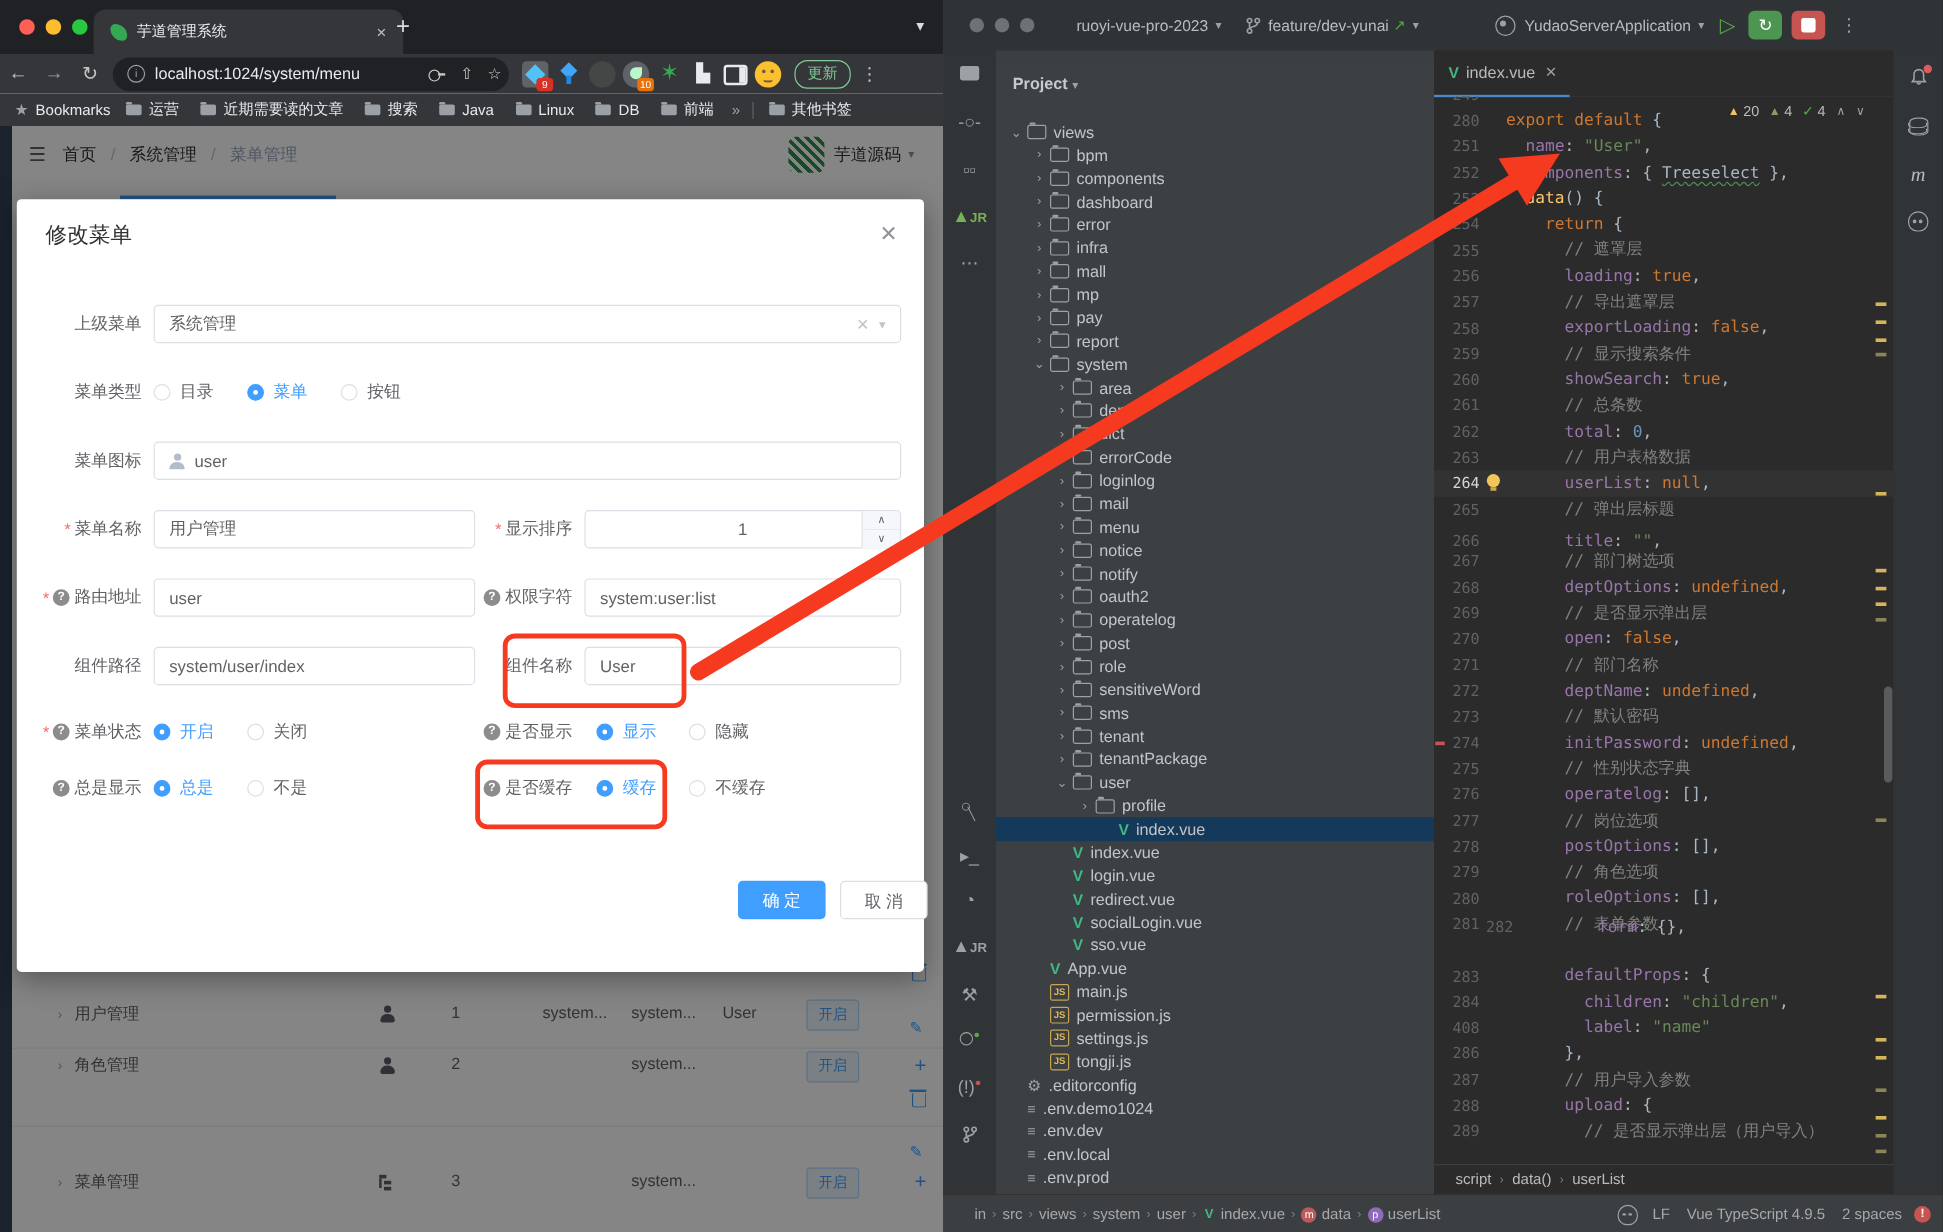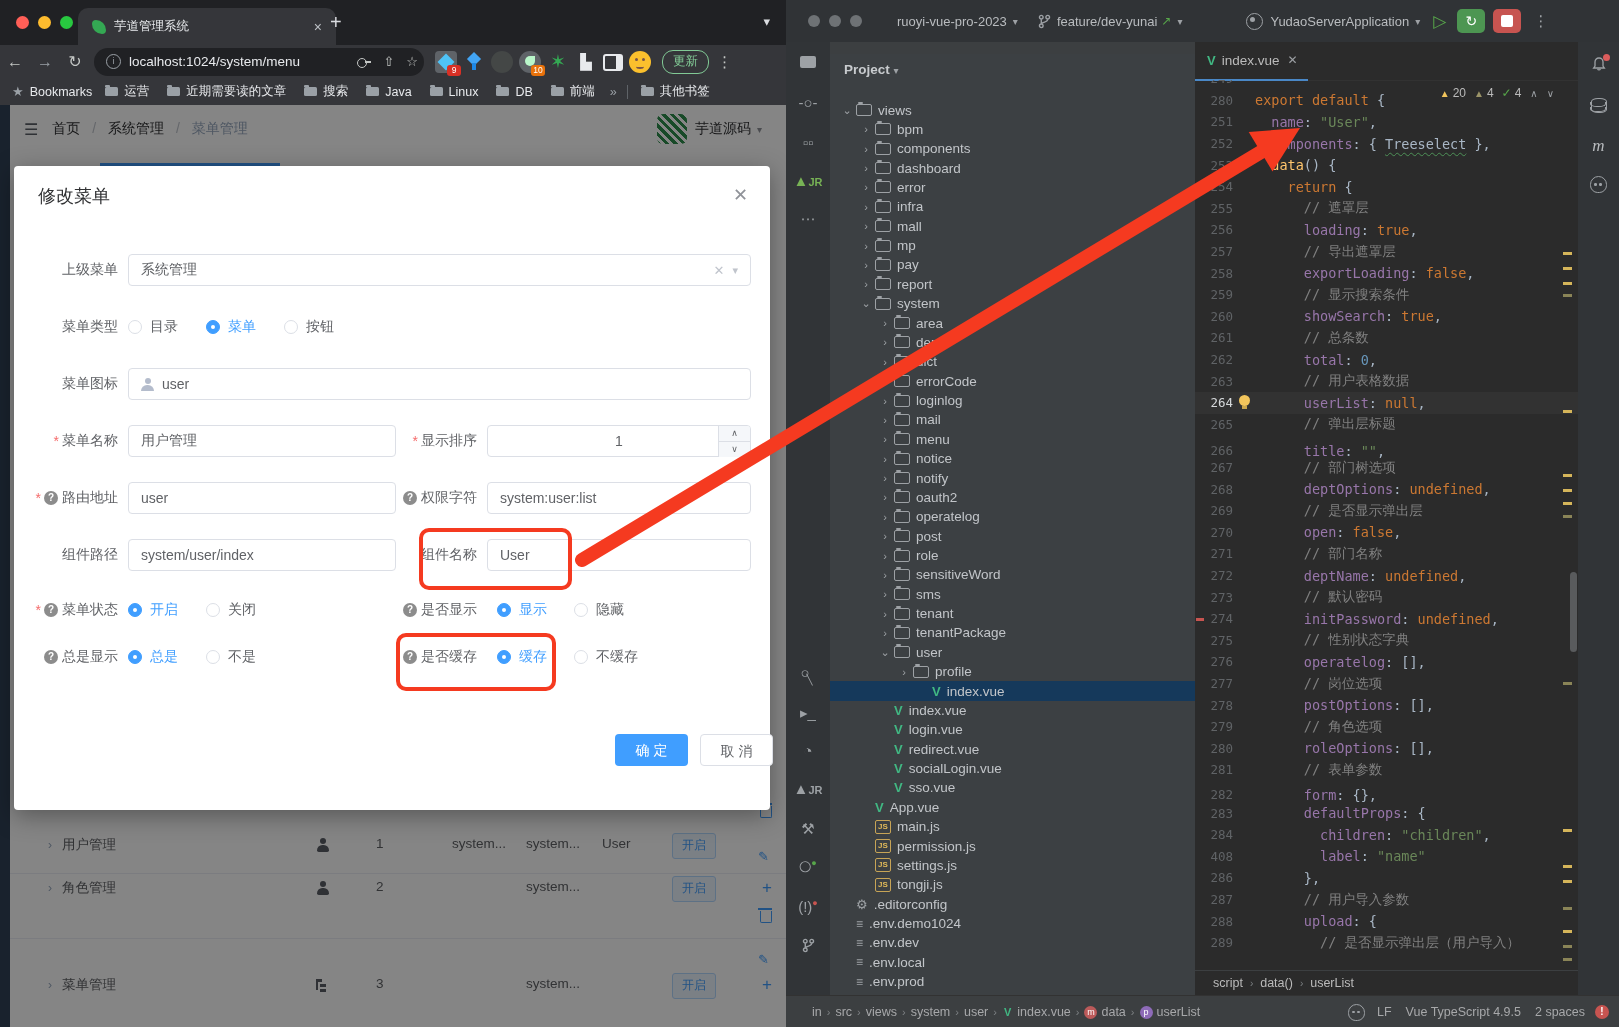--- a/index.html
+++ b/index.html
@@ -929,21 +929,21 @@
             <span class="codetxt" style="padding-left: calc(6ch + 14px);"><span class="tk-c">// 角色选项</span></span>
           </div>
           <div class="cline" style="top: 657.6px;">
             <span class="gut">280</span>
             <span class="codetxt" style="padding-left: calc(6ch + 14px);"><span class="tk-p">roleOptions</span><span class="tk-t">: [],</span></span>
           </div>
           <div class="cline" style="top: 679.2px;">
             <span class="gut">281</span>
             <span class="codetxt" style="padding-left: calc(6ch + 14px);"><span class="tk-c">// 表单参数</span></span>
           </div>
-          <div class="cline" style="top: 704px;">
+          <div class="cline" style="top: 682px; padding-left: 28px;">
             <span class="gut">282</span>
             <span class="codetxt" style="padding-left: calc(6ch + 14px);"><span class="tk-p">form</span><span class="tk-t">: {},</span></span>
           </div>
           <div class="cline" style="top: 722.4px;">
             <span class="gut">283</span>
             <span class="codetxt" style="padding-left: calc(6ch + 14px);"><span class="tk-p">defaultProps</span><span class="tk-t">: {</span></span>
           </div>
           <div class="cline" style="top: 744px;">
             <span class="gut">284</span>
             <span class="codetxt" style="padding-left: calc(8ch + 14px);"><span class="tk-p">children</span><span class="tk-t">: </span><span class="tk-s">"children"</span><span class="tk-t">,</span></span>

